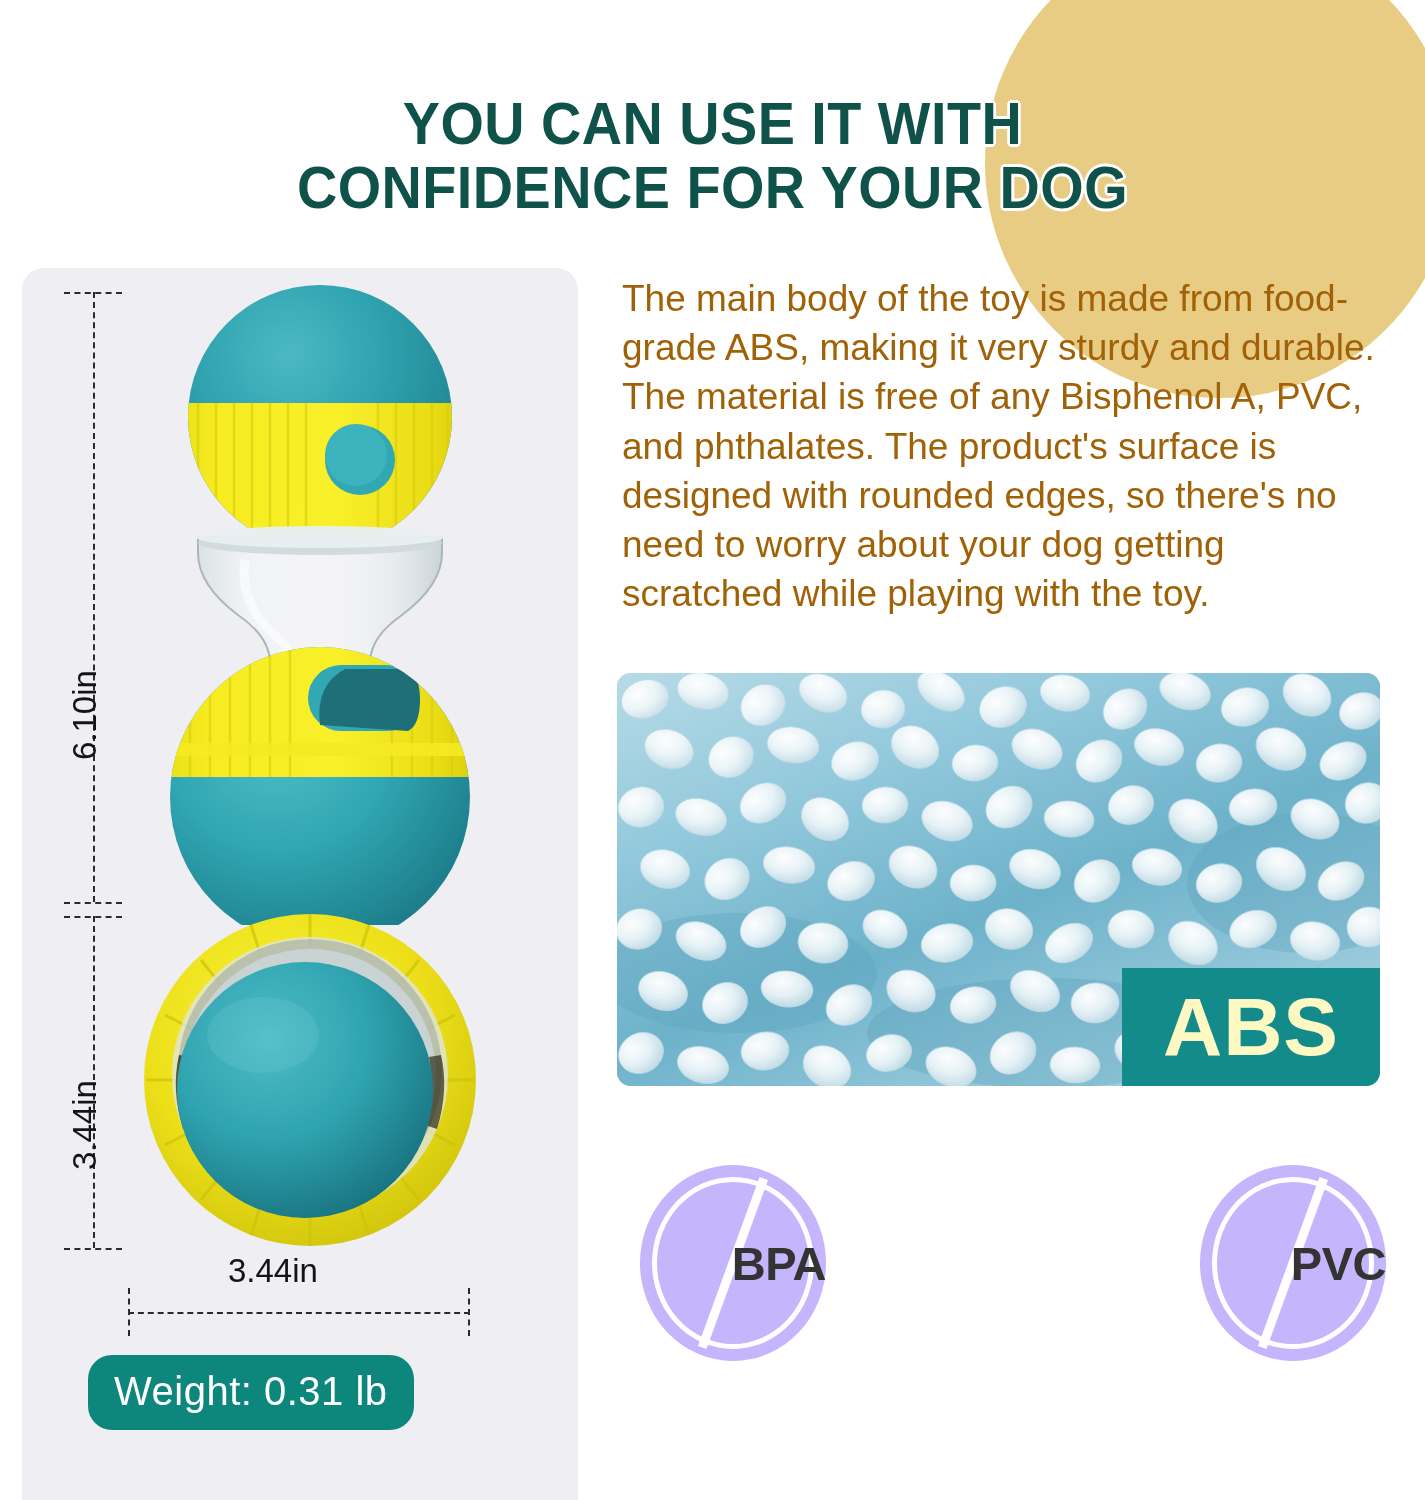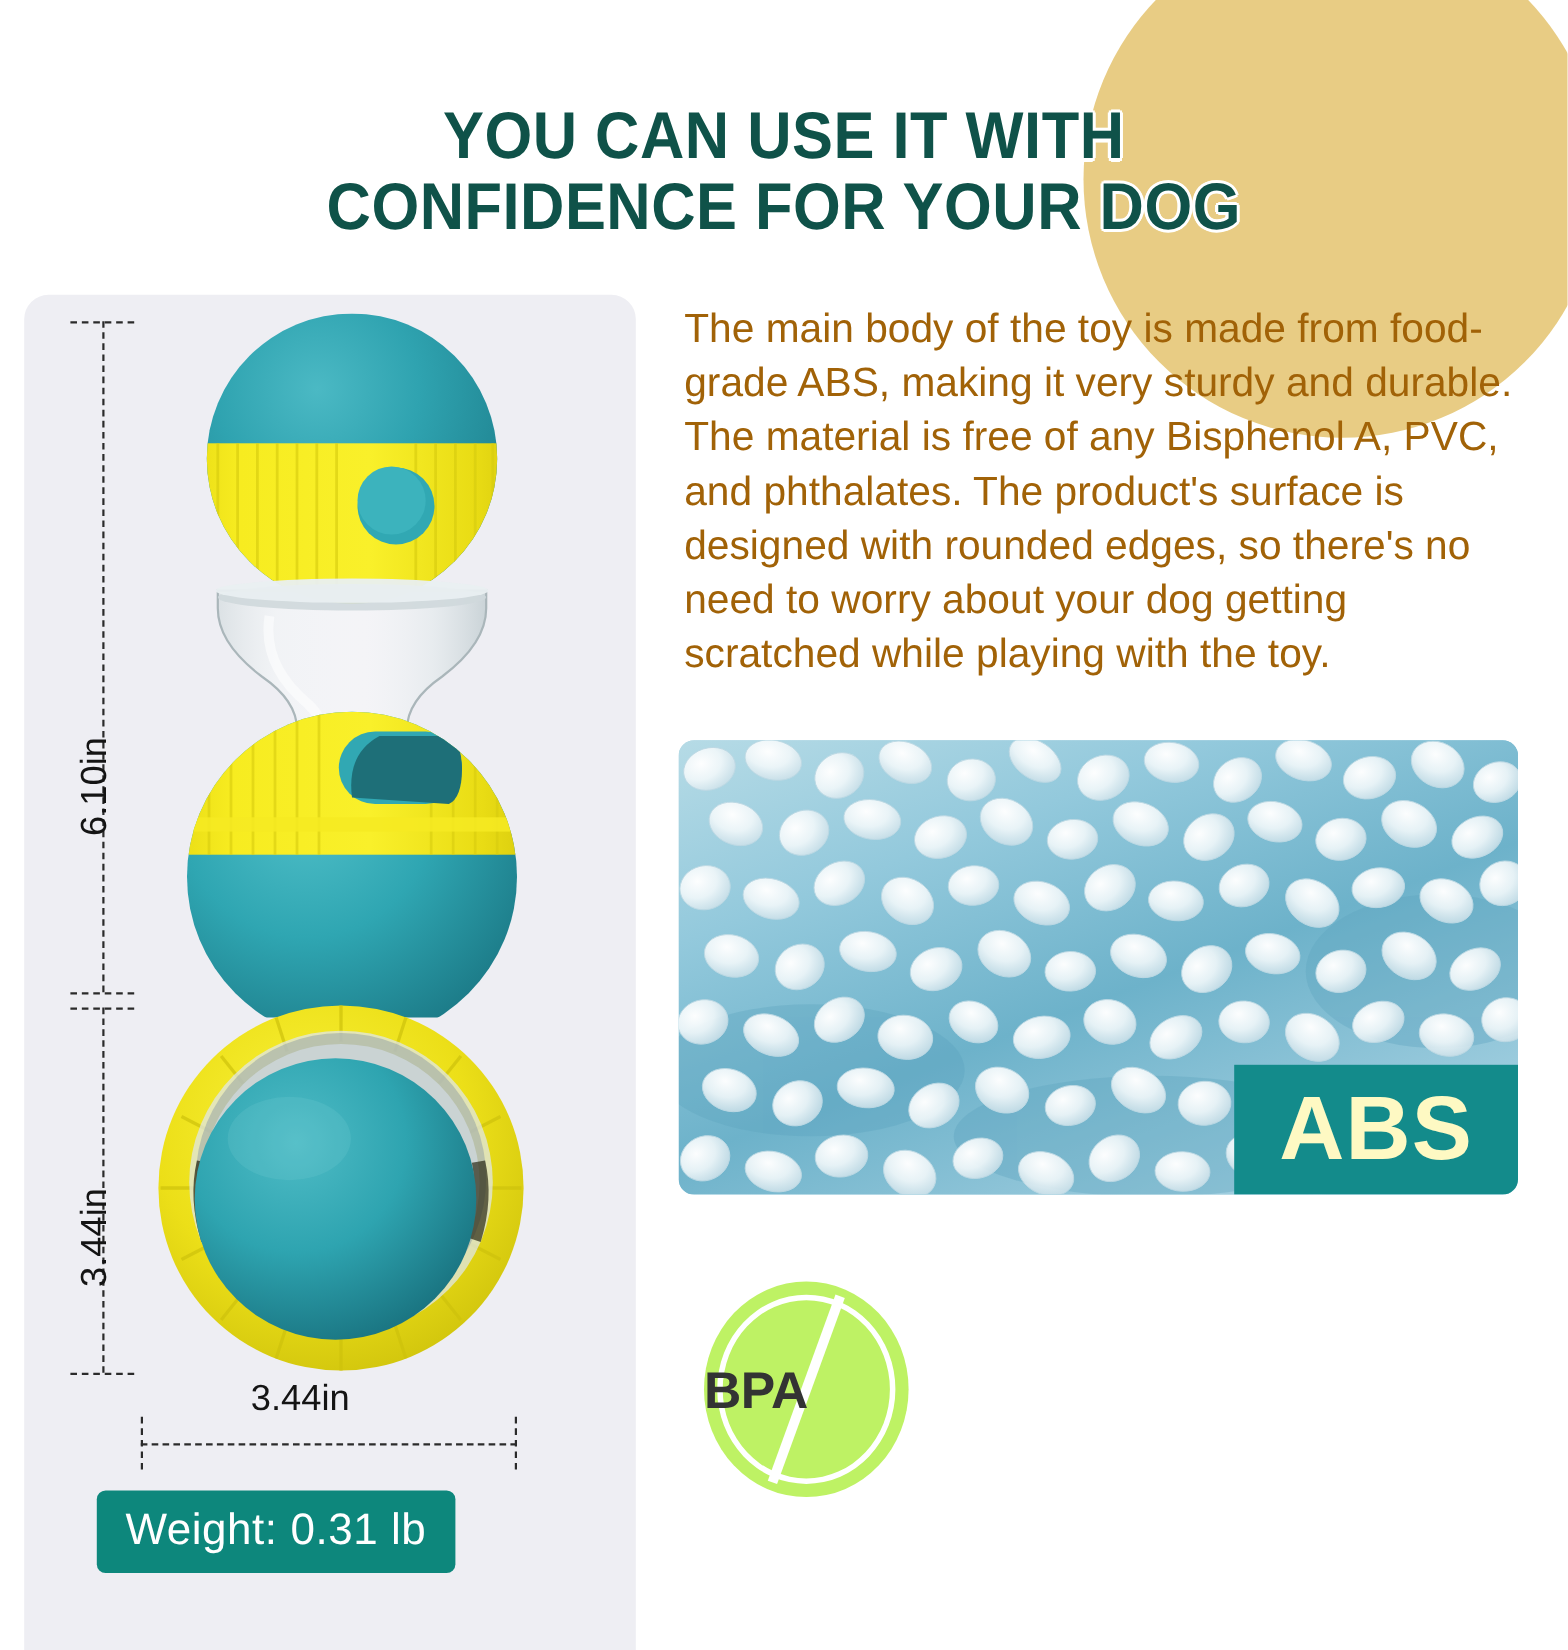--- a/index.html
+++ b/index.html
@@ -86,21 +86,21 @@
     z-index:2;
   }
 
   
   .weight-badge{
     position:absolute;
     left:88px; top:1355px;
     padding:14px 26px 16px 26px;
     background:#0d877c;
     color:#ffffff;
-    border-radius:8px;
+    border-radius:24px;
     font-size:40px;
     font-weight:normal;
     letter-spacing:0.5px;
     z-index:5;
   }
 
   
   .body-copy{
     position:absolute;
     left:622px; top:274px;
@@ -146,22 +146,22 @@
     width:746px; height:200px;
     display:flex;
     justify-content:space-between;
     align-items:center;
     z-index:3;
   }
   .badge{
     position:relative;
     width:186px; height:196px;
     border-radius:50%;
-    background:#bef264;
-    display:flex; align-items:center; justify-content:flex-start;
+    background:#c4b5fd;
+    display:flex; align-items:center; justify-content:flex-end;
   }
   .badge .ring{
     position:absolute;
     left:12px; top:12px; right:12px; bottom:12px;
     border-radius:50%;
     border:5px solid #ffffff;
   }
   .badge .slash{
     position:absolute;
     left:50%; top:8px;
@@ -467,13 +467,18 @@
     <span>ABS</span>
   </div>
 </div>
 
 <div class="badges">
   <div class="badge">
     <div class="ring"></div>
     <div class="slash"></div>
     <div class="btxt">BPA</div>
   </div>
+  <div class="badge">
+    <div class="ring"></div>
+    <div class="slash"></div>
+    <div class="btxt">PVC</div>
+  </div>
 </div>
 
 </body></html>

